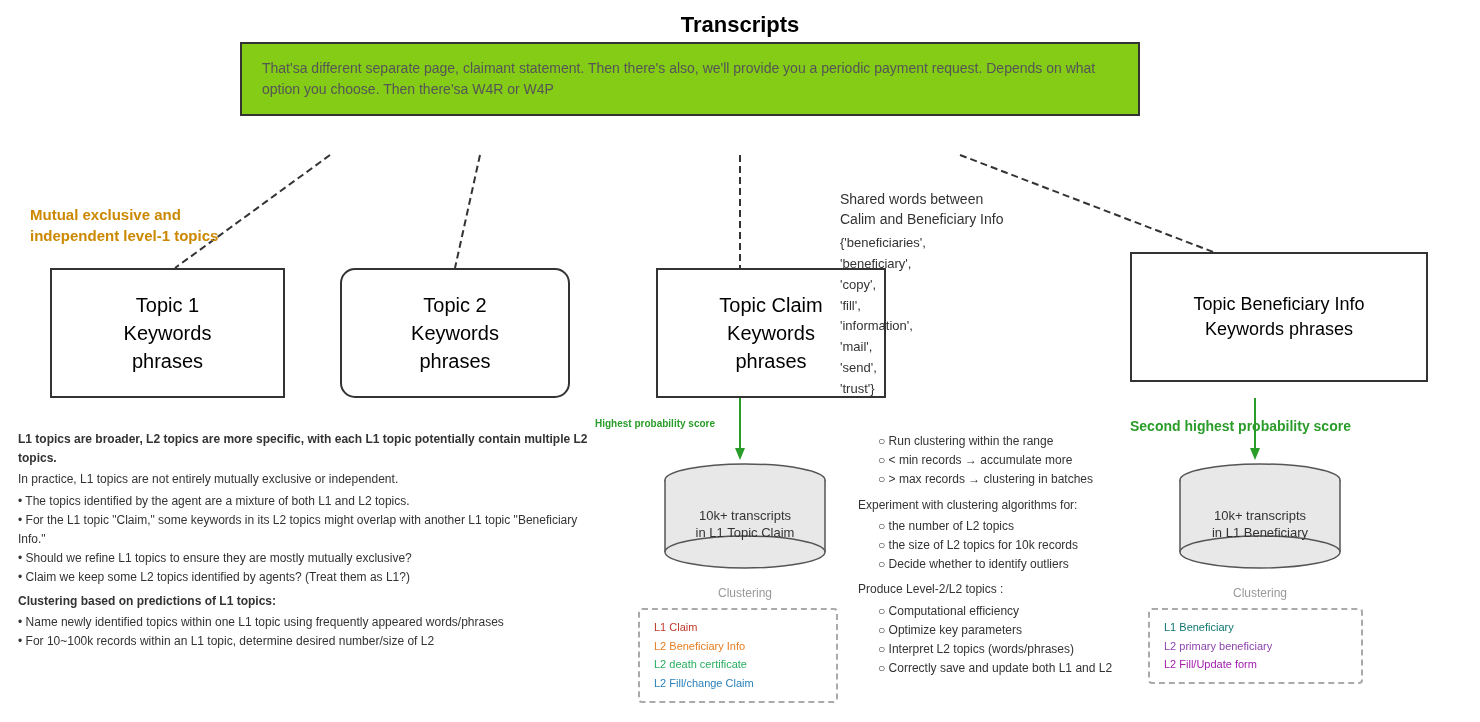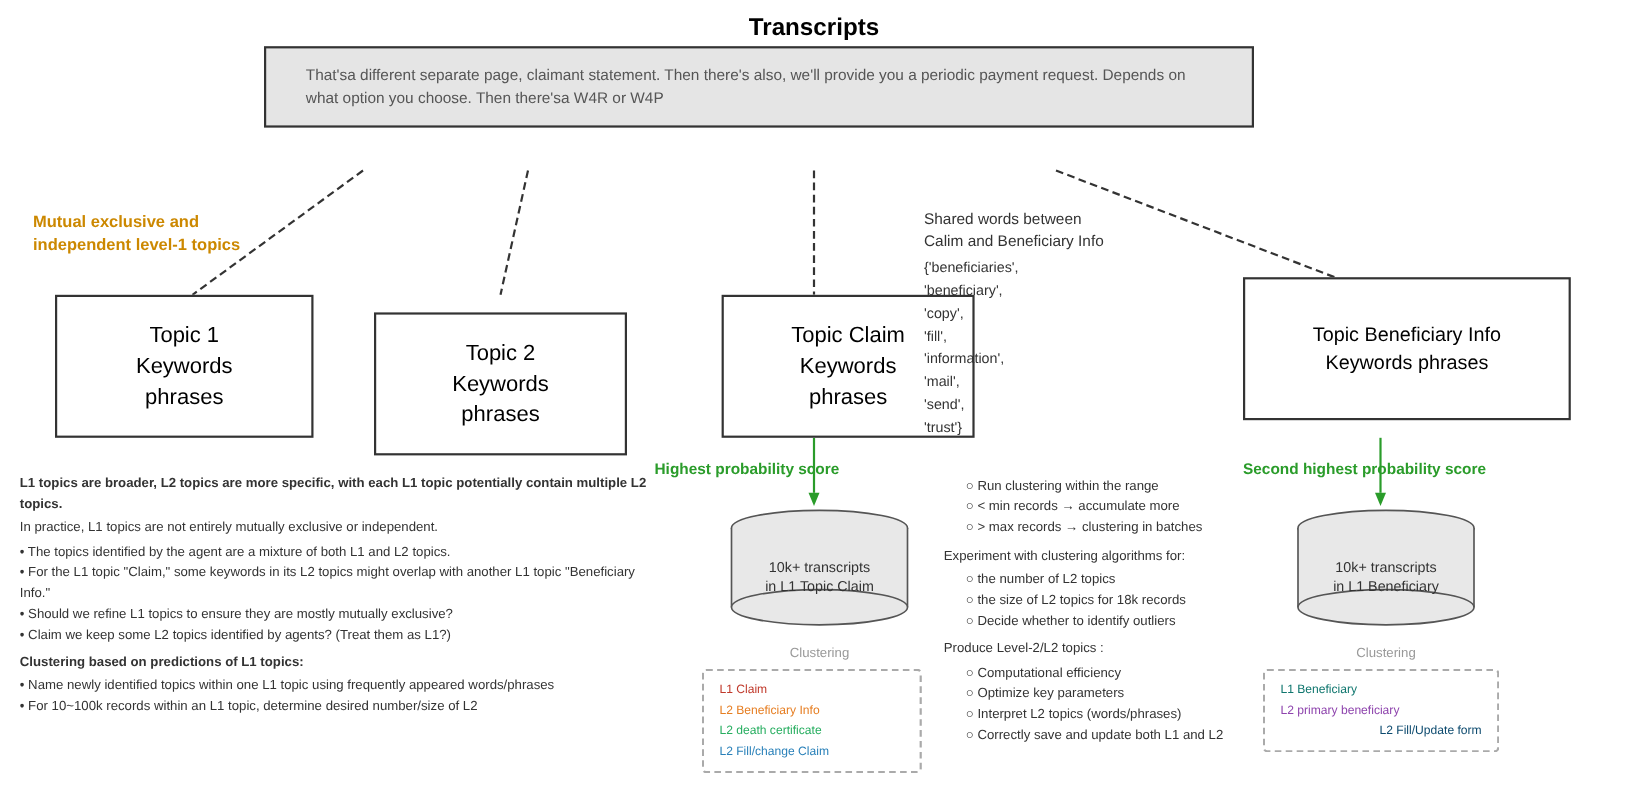--- a/index.html
+++ b/index.html
@@ -29,22 +29,22 @@
       text-align: center;
     }
 
     
     .transcript-box {
       position: absolute;
       top: 42px;
       left: 240px;
       width: 900px;
       border: 2px solid #333;
-      padding: 14px 36px;
-      background: #e5e5e5;
+      padding: 14px 20px;
+      background: #84cc16;
       font-size: 14px;
       color: #555;
       line-height: 1.5;
     }
 
     
     .topic-box {
       position: absolute;
       border: 2.5px solid #333;
       background: #fff;
@@ -63,21 +63,21 @@
       top: 0;
       left: 0;
       width: 1480px;
       height: 722px;
       pointer-events: none;
     }
 
     
     .mutual-label {
       position: absolute;
-      top: 191px;
+      top: 204px;
       left: 30px;
       color: #cc8800;
       font-size: 15px;
       font-weight: normal;
       line-height: 1.4;
     }
 
     
     .shared-words {
       position: absolute;
@@ -87,21 +87,21 @@
       color: #333;
       line-height: 1.5;
     }
 
     
     .prob-label-high {
       position: absolute;
       top: 418px;
       left: 595px;
       color: #2a9c2a;
-      font-size: 14px;
+      font-size: 10px;
       font-weight: bold;
     }
 
     .prob-label-second {
       position: absolute;
       top: 418px;
       left: 1130px;
       color: #2a9c2a;
       font-size: 14px;
       font-weight: bold;
@@ -142,21 +142,21 @@
     }
 
     
     .l1-claim { color: #c0392b; }
     .l2-beneficiary { color: #e67e22; }
     .l2-death { color: #27ae60; }
     .l2-fill { color: #2980b9; }
 
     .l1-beneficiary { color: #0f766e; }
     .l2-primary { color: #8e44ad; }
-    .l2-fillupdate { color: #0c4a6e; text-align: right; }
+    .l2-fillupdate { color: #a21caf; }
 
     
     .bullet-list {
       list-style: none;
       padding: 0;
     }
     .bullet-list li::before {
       content: "• ";
     }
     .circle-list {
@@ -198,21 +198,21 @@
   <div class="mutual-label">
     <strong style="white-space:pre-line;">Mutual exclusive and<br>independent level-1 topics</strong>
   </div>
 
   <div class="topic-box" style="left:50px;top:268px;width:235px;height:130px;">
     <span style="white-space:pre-line;font-size:20px;">Topic 1
 Keywords
 phrases</span>
   </div>
 
-  <div class="topic-box" style="left:340px;top:284px;width:230px;height:130px;">
+  <div class="topic-box" style="left:340px;top:268px;width:230px;height:130px;border-radius:15px;">
     <span style="white-space:pre-line;font-size:20px;">Topic 2
 Keywords
 phrases</span>
   </div>
 
   <div class="topic-box" style="left:628px;top:268px;width:230px;height:130px;margin-left:28px;">
     <span style="white-space:pre-line;font-size:20px;">Topic Claim
 Keywords
 phrases</span>
   </div>
@@ -293,21 +293,21 @@
 
   <div class="bullet-text" style="left:858px;top:430px;width:290px;">
     <ul class="circle-list" style="padding-left:20px;margin-top:2px;">
       <li>Run clustering within the  range</li>
       <li>&lt; min records → accumulate more</li>
       <li>&gt; max records → clustering in batches</li>
     </ul>
     <p style="margin-top:6px;">Experiment  with clustering algorithms for:</p>
     <ul class="circle-list" style="padding-left:20px;margin-top:2px;">
       <li>the number of L2 topics</li>
-      <li>the size of L2 topics for 18k records</li>
+      <li>the size of L2 topics for 10k records</li>
       <li>Decide whether to identify outliers</li>
     </ul>
     <p style="margin-top:6px;">Produce Level-2/L2 topics :</p>
     <ul class="circle-list" style="padding-left:20px;margin-top:2px;">
       <li>Computational efficiency</li>
       <li>Optimize key parameters</li>
       <li>Interpret L2 topics (words/phrases)</li>
       <li>Correctly save and update both L1 and L2</li>
     </ul>
   </div>

